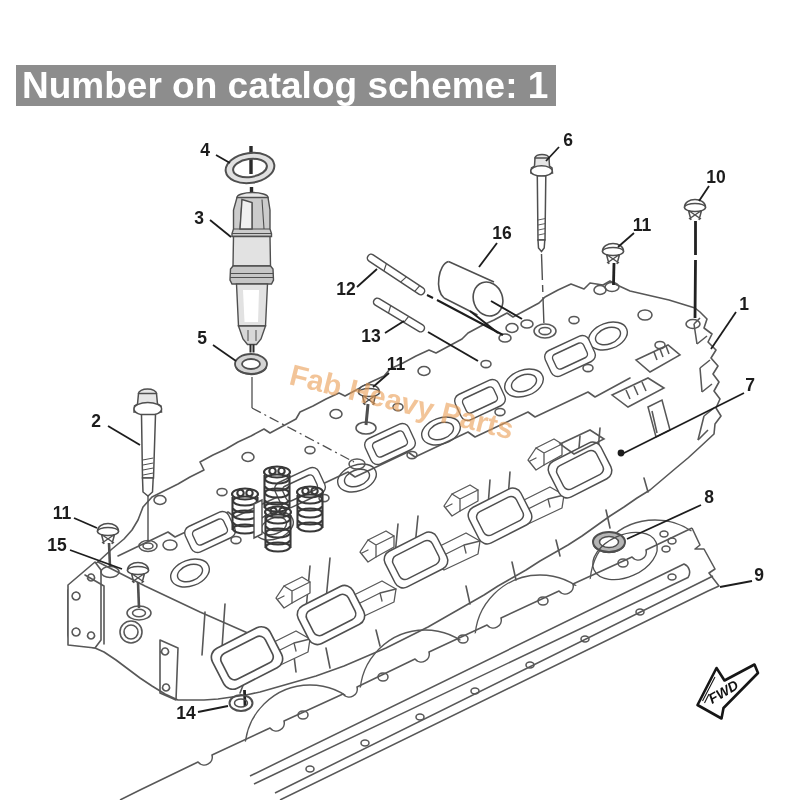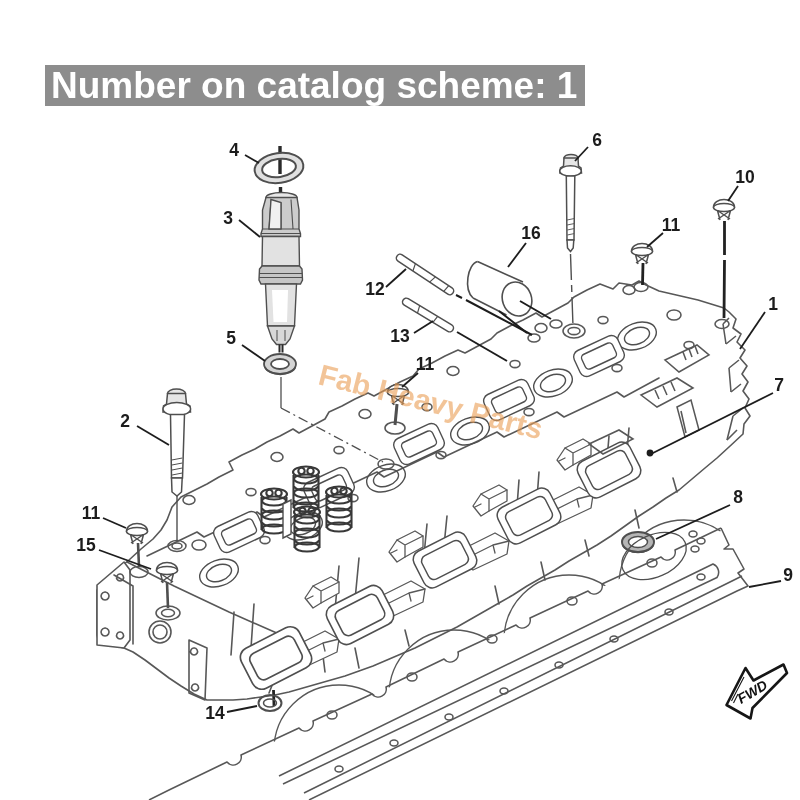--- a/index.html
+++ b/index.html
@@ -1,16 +1,16 @@
 <!DOCTYPE html>
 <html><head>
 <meta charset="utf-8">
 <style>
 html,body{margin:0;padding:0;background:#fff;}
-#wrap{width:740px;height:800px;position:relative;font-family:"Liberation Sans",sans-serif;margin-left:29px;}
+#wrap{width:740px;height:800px;position:relative;font-family:"Liberation Sans",sans-serif;}
 svg{filter:blur(0.35px);}
 </style>
 </head>
 <body>
 <div id="wrap">
 <svg width="800" height="800" viewBox="0 0 800 800">
 <rect x="0" y="0" width="800" height="800" fill="#ffffff"></rect>
 
 <rect x="16" y="65" width="540" height="41" fill="#8d8d8d"></rect>
 <text x="22" y="98" font-family="Liberation Sans, sans-serif" font-size="37" font-weight="bold" fill="#ffffff">Number on catalog scheme: 1</text>

